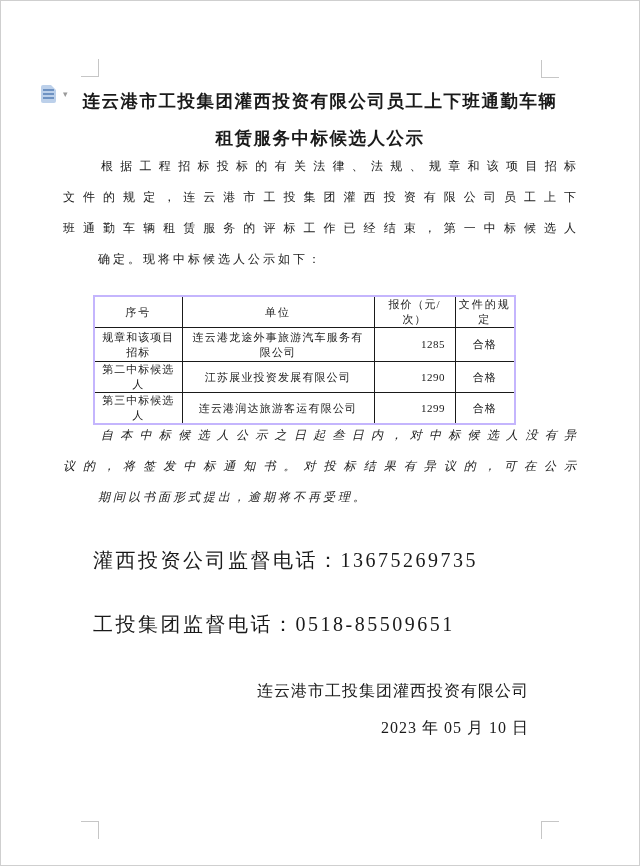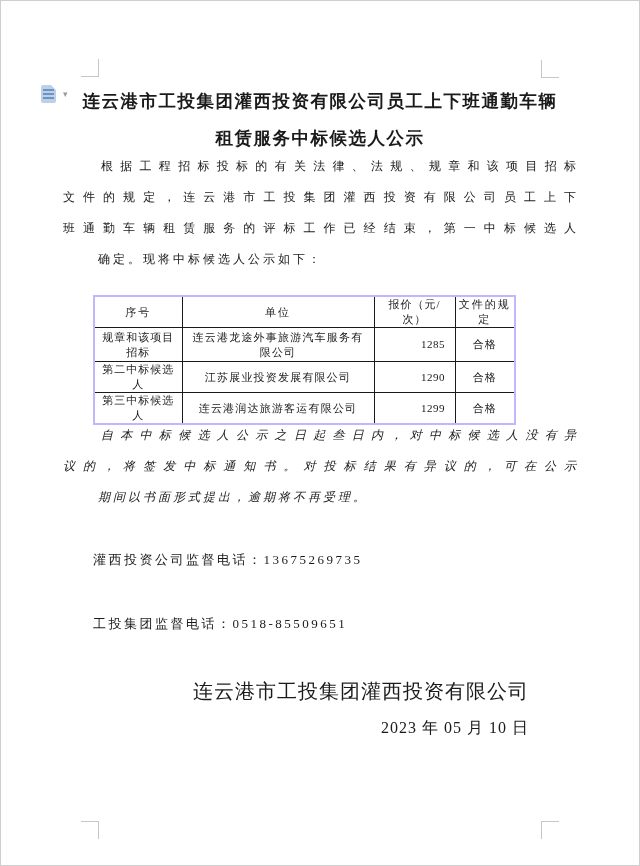--- a/index.html
+++ b/index.html
@@ -38,24 +38,24 @@
     border:2px solid #c4b5fd;font-size:11px;table-layout:fixed;}
   table.bid th,table.bid td{border:1px solid #1a1a1a;padding:0 3px;font-weight:normal;
     text-align:center;letter-spacing:1px;line-height:15px;overflow:hidden;}
   table.bid th{letter-spacing:2px;}
   table.bid th.h-price{letter-spacing:1px;}
   table.bid td.unit{text-align:center;padding:1px 5px;letter-spacing:1.2px;}
   table.bid td.price{letter-spacing:0.5px;padding-left:40px;}
   .w0{width:88px;}.w1{width:192px;}.w2{width:81px;}.w3{width:60px;}
   tr.hrow{height:17px;} tr.r0{height:34px;} tr.r1{height:23px;} tr.r2{height:26px;}
   
-  .contact{position:absolute;left:92px;font-size:13px;letter-spacing:2.5px;line-height:22px;}
+  .contact{position:absolute;left:92px;font-size:20px;letter-spacing:2.5px;line-height:22px;}
   .contact.c1{top:548px;}
   .contact.c2{top:612px;}
-  .sig{position:absolute;right:110px;top:679px;font-size:20px;letter-spacing:1px;line-height:22px;}
+  .sig{position:absolute;right:110px;top:679px;font-size:16px;letter-spacing:1px;line-height:22px;}
   .date{position:absolute;right:110px;top:716px;font-size:16px;letter-spacing:1px;line-height:22px;margin-left:44px;}
 </style>
 </head>
 <body>
 
 <div class="page">
 
   <div class="crop tl"></div>
   <div class="crop tr"></div>
   <div class="crop bl"></div>

